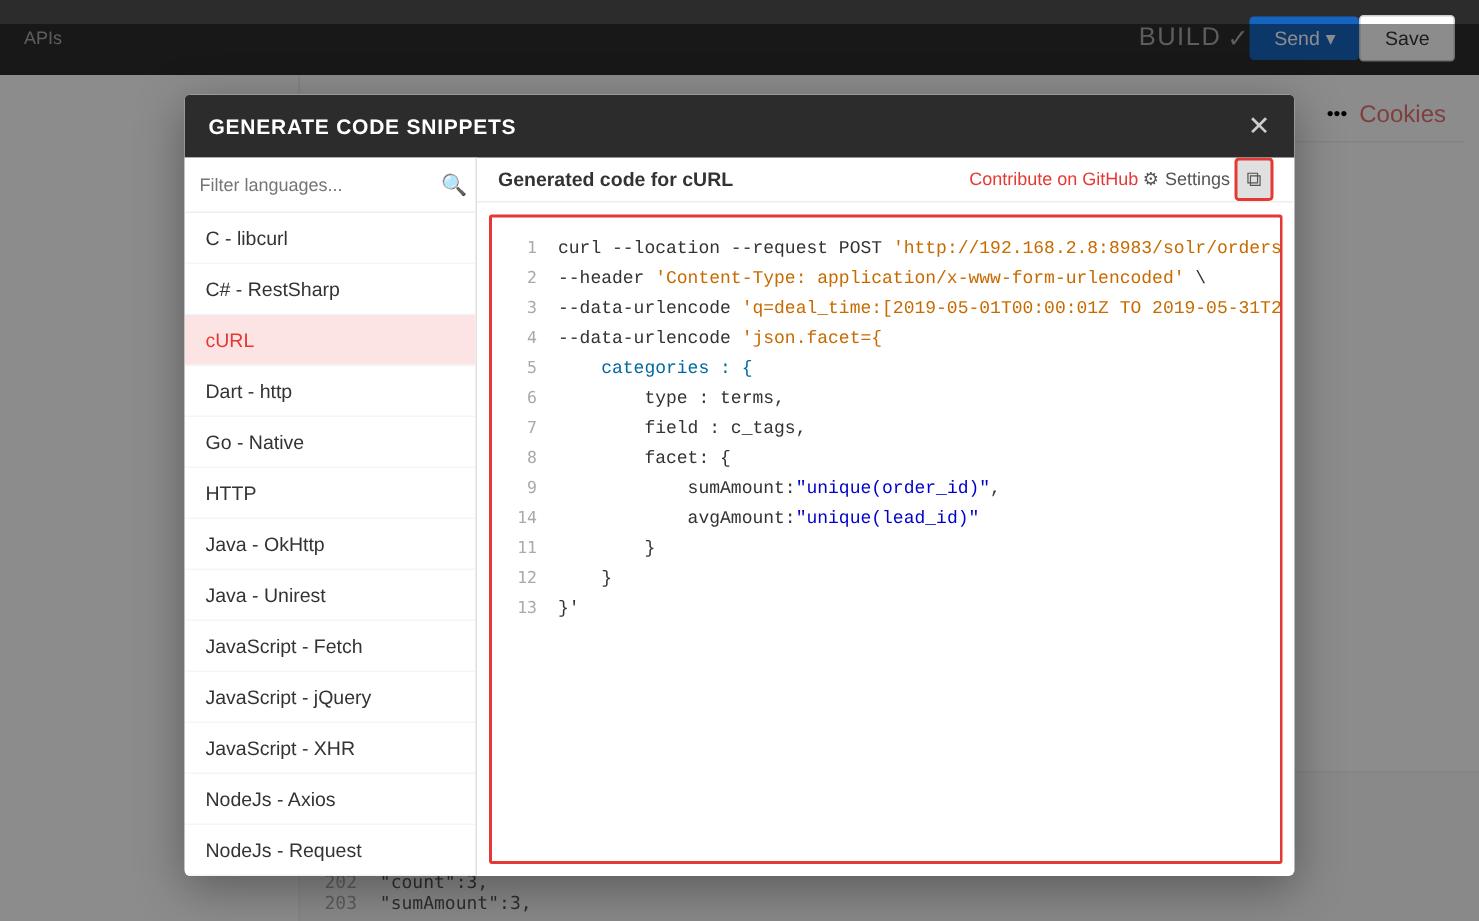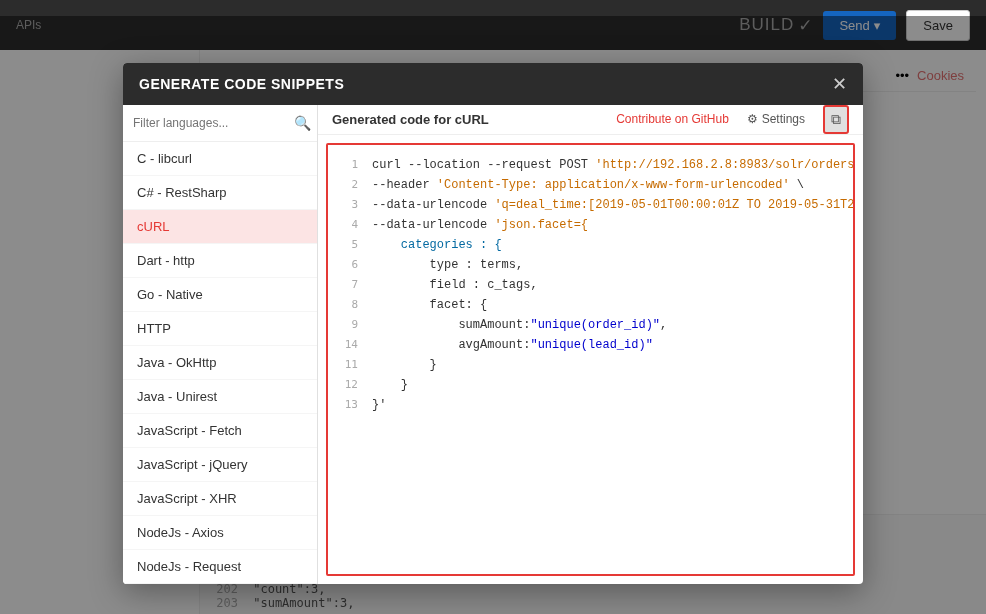--- a/index.html
+++ b/index.html
@@ -21,21 +21,20 @@
       background: #fff;
     }
 
     .app-topbar {
       height: 50px;
       background: #2c2c2c;
       display: flex;
       align-items: center;
       justify-content: flex-end;
       padding: 0 16px;
-      gap: 10px;
     }
     .app-topbar .build-btn {
       background: transparent;
       color: #aaa;
       border: none;
       font-size: 17px;
       letter-spacing: 1px;
       display: flex;
       align-items: center;
       gap: 4px;
@@ -114,21 +113,21 @@
     .app-section-header {
       display: flex;
       align-items: center;
       justify-content: space-between;
       padding: 8px 12px;
       border-bottom: 1px solid #eee;
       background: #fff;
     }
     .section-title { font-size: 12px; color: #666; font-weight: 600; }
     .section-actions { display: flex; gap: 8px; }
-    .bulk-edit-btn { color: #e57373; font-size: 13px; }
+    .bulk-edit-btn { color: #e57373; font-size: 16px; }
     .desc-area { padding: 10px; }
 
     
     .overlay {
       position: absolute;
       top: 16px; left: 0;
       width: 100%; height: 100%;
       background: rgba(0,0,0,0.45);
       z-index: 100;
       display: flex;
@@ -226,21 +225,21 @@
       display: flex;
       flex-direction: column;
       overflow: hidden;
     }
 
     .code-panel-header {
       display: flex;
       align-items: center;
       padding: 0 14px;
       border-bottom: 1px solid #eee;
-      gap: 18px;
+      gap: 3px;
     }
     .code-panel-title {
       font-size: 13px;
       font-weight: 600;
       color: #333;
       flex: 1;
     }
     .contribute-link {
       color: #e53935;
       font-size: 12px;

